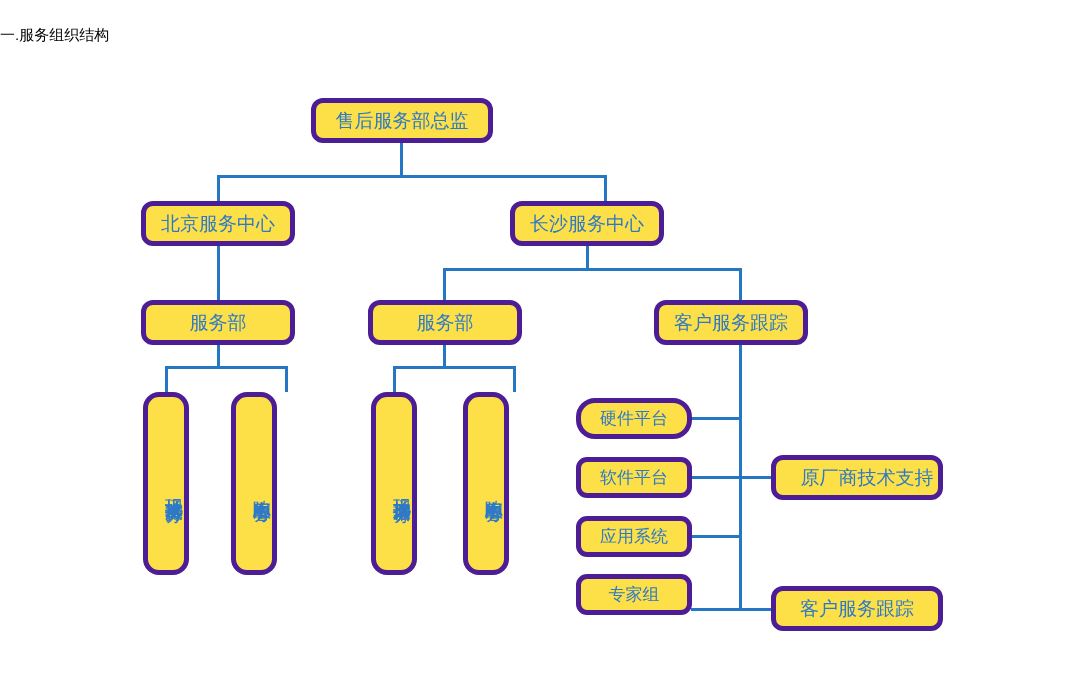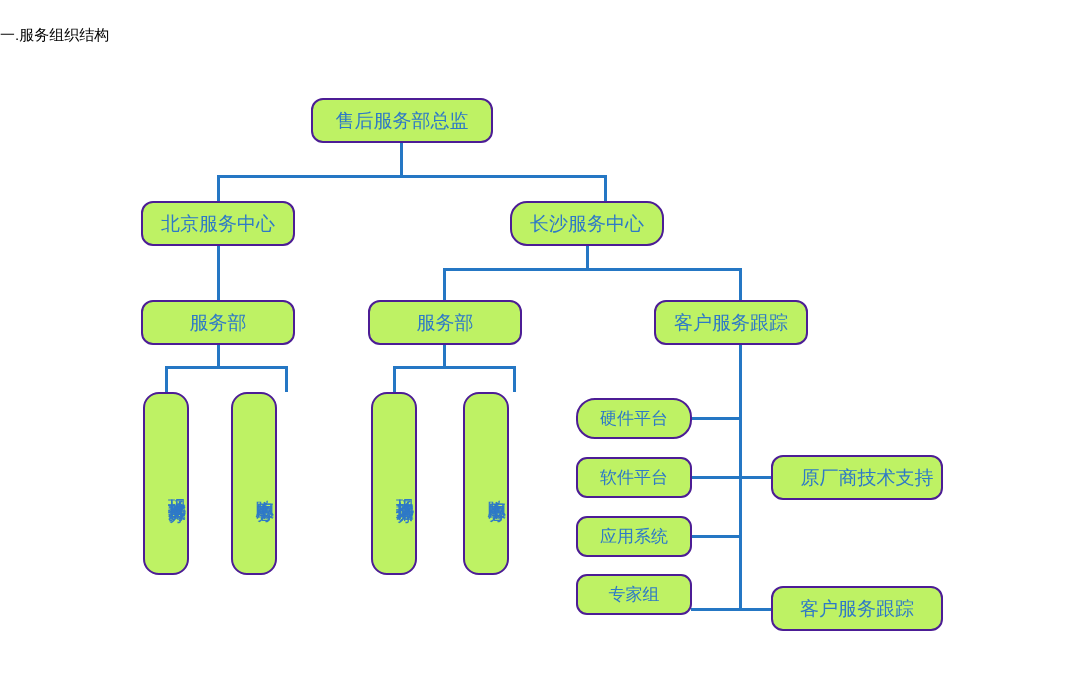--- a/index.html
+++ b/index.html
@@ -23,23 +23,23 @@
     top: 26px;
     font-size: 15px;
     color: #000000;
     letter-spacing: 0px;
     white-space: nowrap;
   }
   
   .node {
     position: absolute;
     box-sizing: border-box;
-    border: 2px solid #4c1d95;
+    border: 5px solid #4c1d95;
     border-radius: 12px;
-    background: #bef264;
+    background: #fde047;
     color: #2E79C7;
     display: flex;
     align-items: center;
     justify-content: center;
     font-size: 19px;
     line-height: 1.15;
     white-space: nowrap;
     z-index: 3;
   }
   .node.small {
@@ -103,21 +103,21 @@
   <div class="ln" style="left:739px; top:608px; width:34px; height:3px;"></div>
 
   <div class="node" style="left:311px; top:98px; width:182px; height:45px;">
     <span>售后服务部总监</span>
   </div>
 
   <div class="node" style="left:141px; top:201px; width:154px; height:45px;">
     <span>北京服务中心</span>
   </div>
 
-  <div class="node" style="left:510px; top:201px; width:154px; height:45px;border-radius:17px;">
+  <div class="node" style="left:510px; top:201px; width:154px; height:45px;">
     <span>长沙服务中心</span>
   </div>
 
   <div class="node" style="left:141px; top:300px; width:154px; height:45px;">
     <span>服务部</span>
   </div>
 
   <div class="node" style="left:368px; top:300px; width:154px; height:45px;">
     <span>服务部</span>
   </div>

